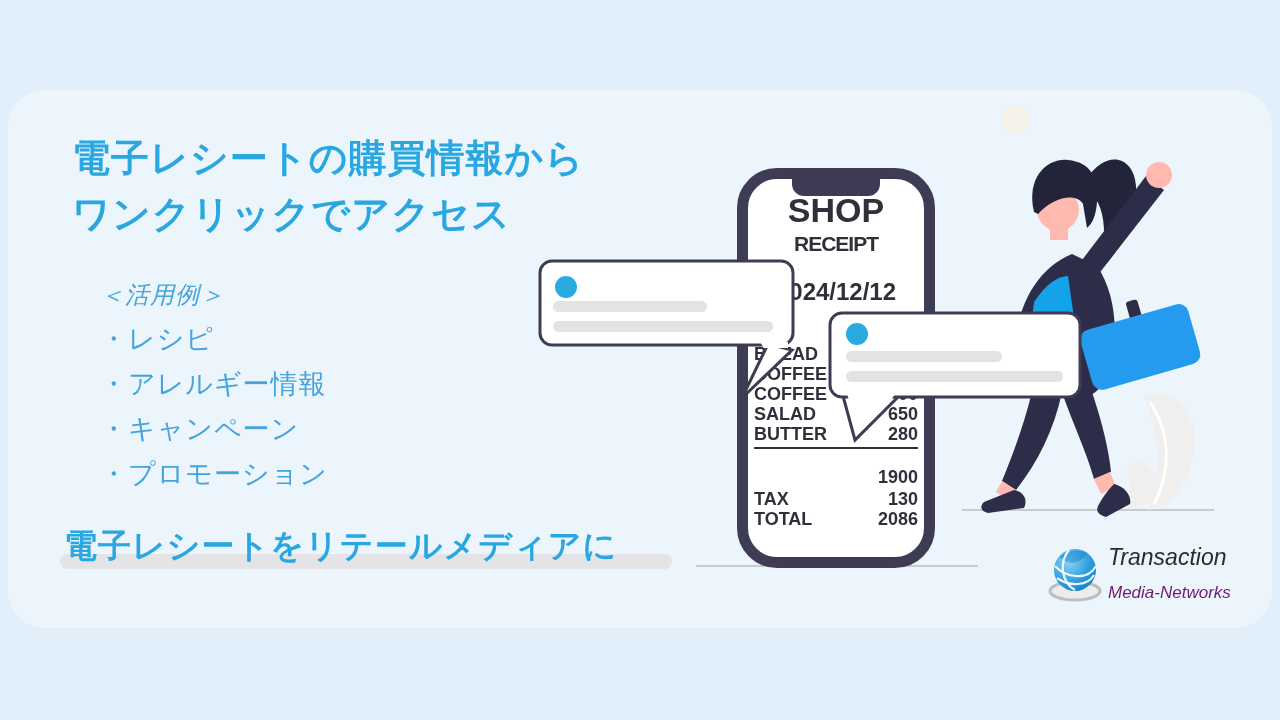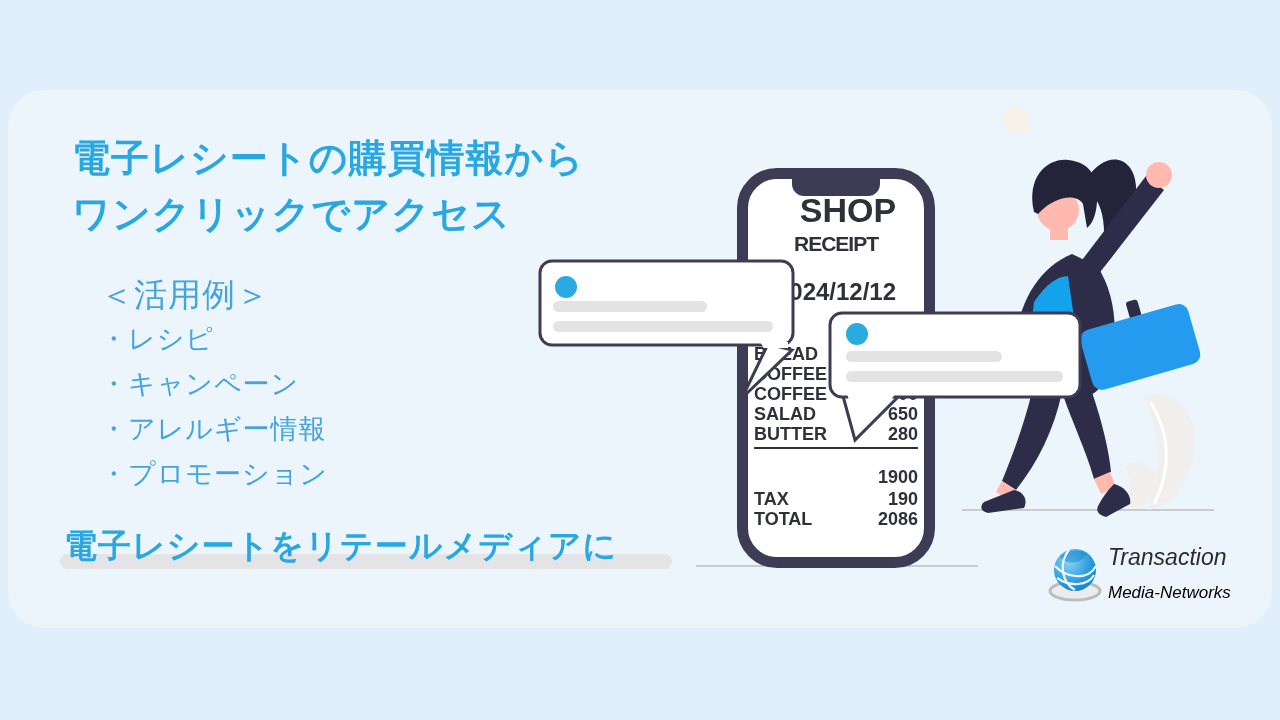--- a/index.html
+++ b/index.html
@@ -13,39 +13,39 @@
   body{font-family:"Liberation Sans",sans-serif;background:var(--outer);}
   .canvas{position:relative;width:1244px;height:720px;background:var(--outer);}
   .panel{position:absolute;left:8px;top:90px;width:1264px;height:538px;
          background:var(--panel);border-radius:36px;z-index:0;}
 
   .headline{position:absolute;left:72px;top:130px;z-index:15;
             font-size:38px;font-weight:bold;color:var(--accent);
             line-height:56px;letter-spacing:1px;}
   .examples{position:absolute;left:100px;top:272px;z-index:15;
             font-size:27px;color:var(--list-blue);line-height:45px;letter-spacing:1px;}
-  .examples .ex-title{font-size:33px;}
+  .examples .ex-title{font-size:24px;font-style:italic;}
 
   .tagline-bar{position:absolute;left:60px;top:554px;width:612px;height:15px;
                border-radius:8px;background:var(--bar);z-index:14;}
   .tagline{position:absolute;left:64px;top:524px;z-index:15;
            font-size:33px;font-weight:bold;color:var(--accent);letter-spacing:1px;}
 
   .ground-line{position:absolute;height:2px;background:var(--line);z-index:4;}
   .ground-line.phone-line{left:696px;top:565px;width:282px;}
   .ground-line.woman-line{left:962px;top:509px;width:252px;}
 
   .phone{position:absolute;left:737px;top:168px;width:198px;height:400px;
          background:#fff;border:11px solid var(--navy);border-radius:40px;z-index:5;}
   .notch{position:absolute;left:50%;top:-1px;transform:translateX(-50%);
          width:88px;height:18px;background:var(--navy);
          border-radius:0 0 12px 12px;}
   .receipt{position:absolute;inset:0;color:var(--ink);}
   .r-shop{position:absolute;top:12px;width:100%;text-align:center;
-          font-size:34px;font-weight:800;letter-spacing:0px;margin-left:12px;}
+          font-size:34px;font-weight:800;letter-spacing:0px;}
   .r-receipt{position:absolute;top:53px;width:100%;text-align:center;
           font-size:21px;font-weight:800;letter-spacing:-1px;}
   .r-date{position:absolute;top:99px;width:100%;text-align:center;
           font-size:24px;font-weight:bold;letter-spacing:0px;}
   .r-rows{position:absolute;left:6px;right:6px;top:165px;font-size:18px;font-weight:bold;}
   .r-row{display:flex;justify-content:space-between;height:20px;line-height:20px;}
   .r-rule{border-top:2.5px solid var(--ink);margin-top:3px;}
   .r-sub{justify-content:flex-end;margin-top:18px;}
   .r-gap{height:2px;}
 
@@ -58,38 +58,38 @@
   .bubble-shape{fill:#fff;stroke:var(--navy);stroke-width:3;}
   .bubble-seam{fill:#fff;}
   .bubble-dot{fill:var(--dot);}
   .bubble-bar{fill:var(--bubble-line);}
 
   .logo{position:absolute;left:1048px;top:544px;width:210px;display:flex;
         align-items:center;z-index:30;}
   .logo-globe{width:56px;height:58px;flex:0 0 auto;}
   .logo-text{margin-left:4px;font-style:italic;color:var(--logo-ink);line-height:1;}
   .logo-line1{font-size:23px;font-weight:normal;letter-spacing:0px;}
-  .logo-line2{font-size:17px;margin-top:15px;color:#000000;}
+  .logo-line2{font-size:17px;margin-top:15px;color:#701a75;}
 </style>
 </head>
 <body>
 
 <div class="canvas">
   <div class="panel"></div>
 
   <div class="headline">
     <div>電子レシートの購買情報から</div>
     <div>ワンクリックでアクセス</div>
   </div>
 
   <div class="examples">
     <div class="ex-title">＜活用例＞</div>
     <div>・レシピ</div>
+    <div>・アレルギー情報</div>
     <div>・キャンペーン</div>
-    <div>・アレルギー情報</div>
     <div>・プロモーション</div>
   </div>
 
   <div class="tagline-bar"></div>
   <div class="tagline">電子レシートをリテールメディアに</div>
 
   <div class="ground-line phone-line"></div>
   <div class="ground-line woman-line"></div>
 
   <div class="phone">
@@ -119,21 +119,21 @@
           <span>BUTTER</span>
             <span>280</span>
         </div>
         <div class="r-rule"></div>
         <div class="r-row r-sub">
           <span>1900</span>
         </div>
         <div class="r-gap"></div>
         <div class="r-row">
           <span>TAX</span>
-            <span>190</span>
+            <span>130</span>
         </div>
         <div class="r-row">
           <span>TOTAL</span>
             <span>2086</span>
         </div>
       </div>
     </div>
   </div>
 
   <svg class="overlay-svg illus" viewBox="0 0 1280 720">

